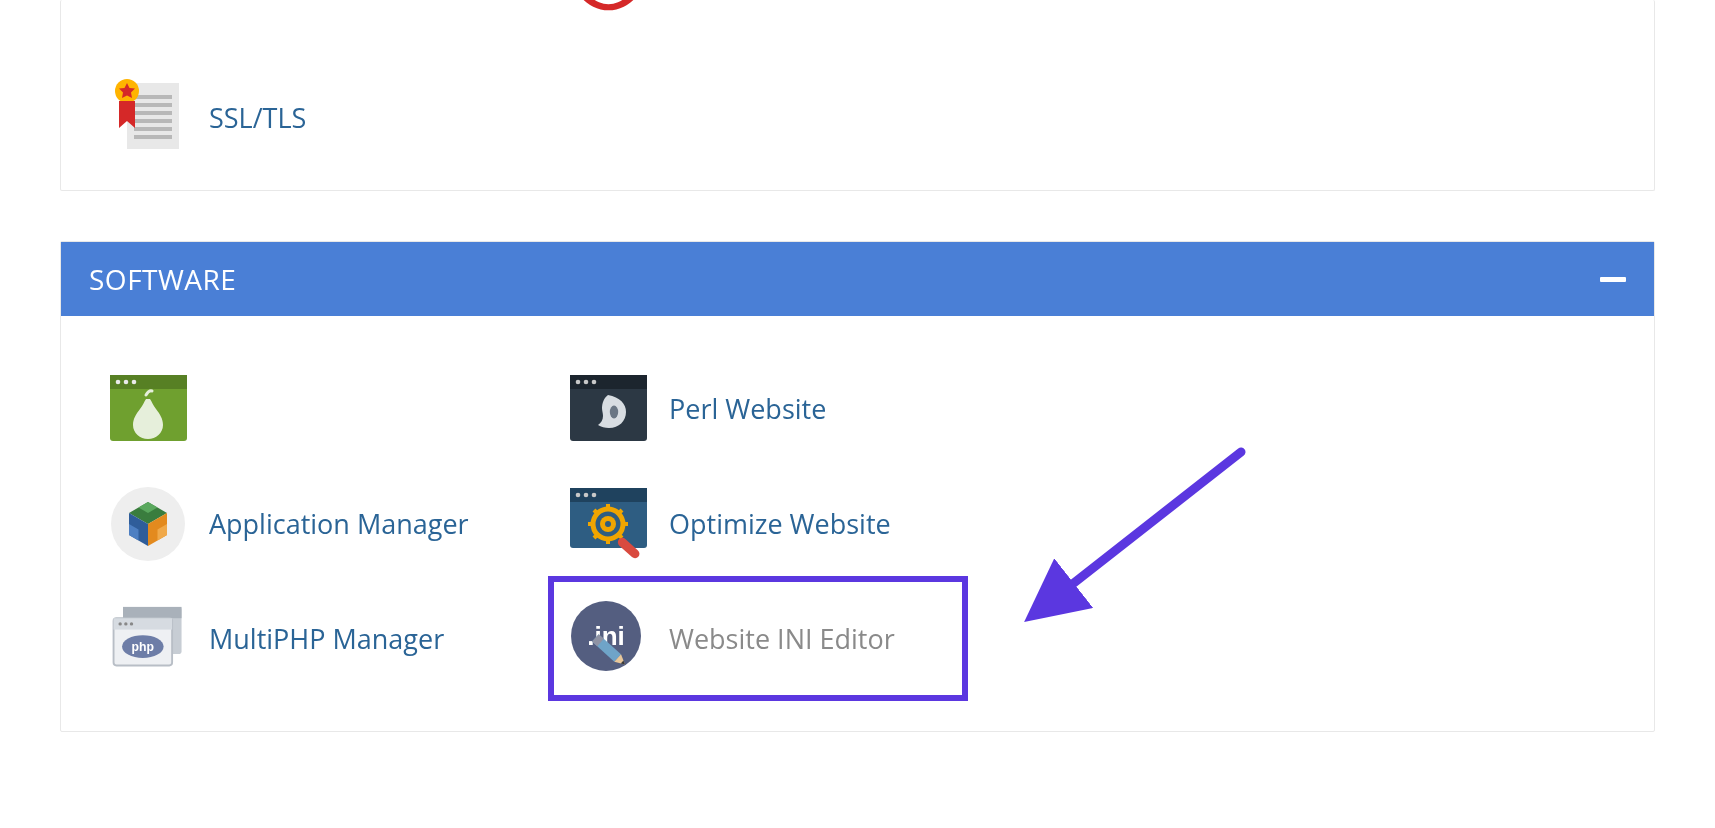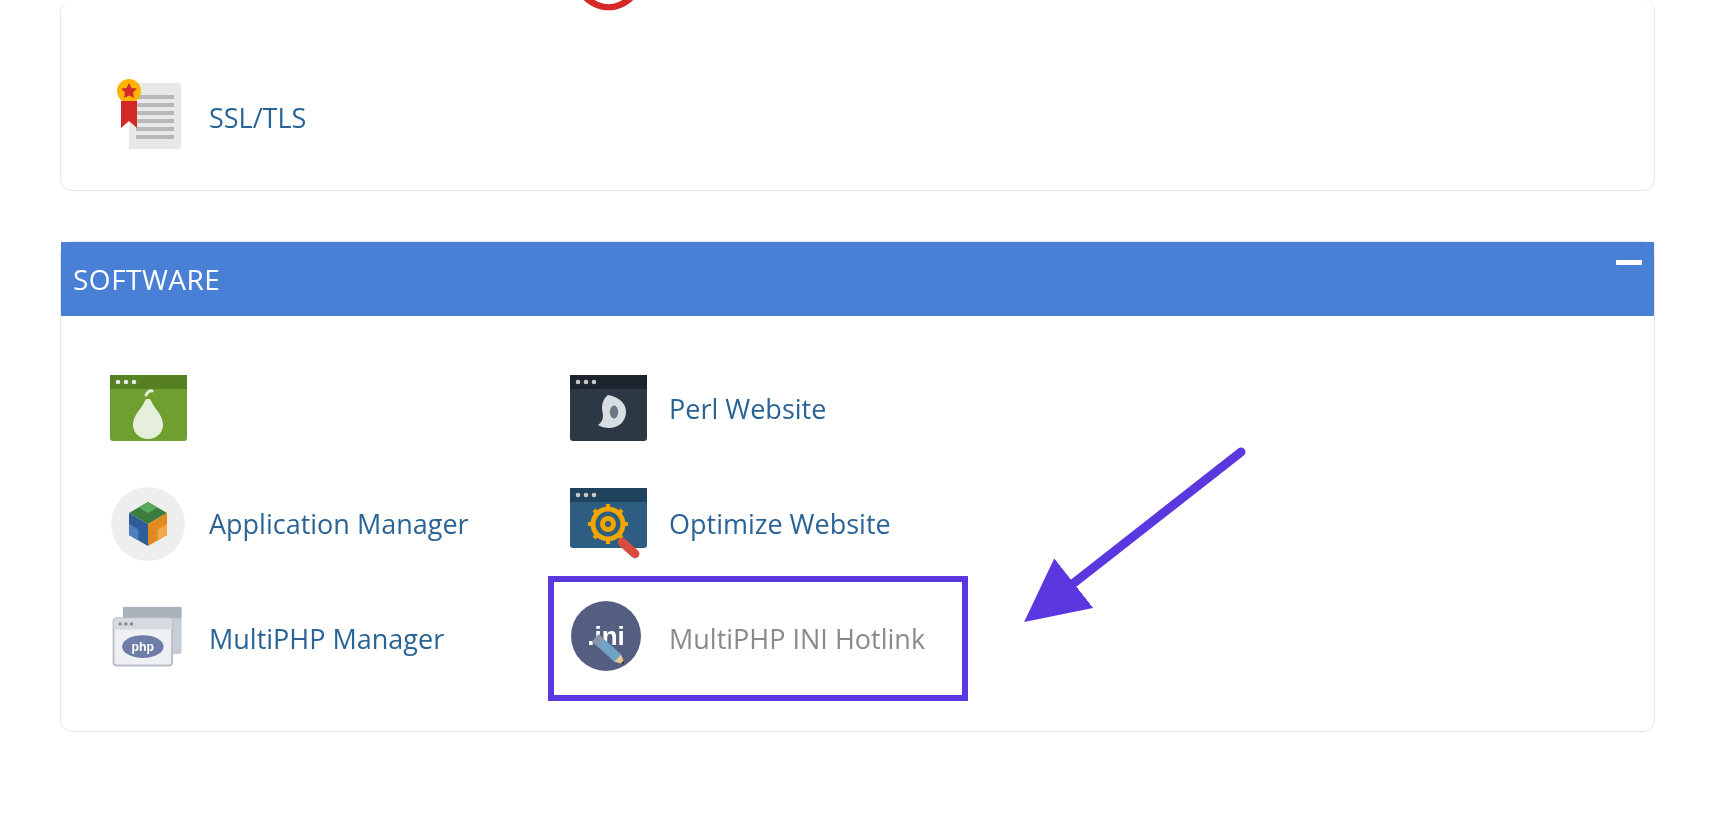--- a/index.html
+++ b/index.html
@@ -6,33 +6,33 @@
     body {
       font-family: -apple-system, BlinkMacSystemFont, "Segoe UI", "Open Sans", Helvetica, Arial, sans-serif;
       background: #fff;
       width: 1715px;
       height: 828px;
       overflow: hidden;
     }
     .panel {
       margin: 0 60px;
       border: 1px solid #e8e8e8;
-      border-radius: 12px;
+      border-radius: 2px;
       background: #fff;
     }
     .panel-top {
       border-top: none;
       padding-bottom: 35px;
     }
     .panel-header {
       background: #4a7fd6;
       color: #fff;
-      padding: 18px 12px;
+      padding: 18px 28px;
       display: flex;
-      align-items: flex-start;
+      align-items: center;
       justify-content: space-between;
       cursor: pointer;
     }
     .panel-header-title {
       font-size: 28px;
       font-weight: 400;
       letter-spacing: 0.5px;
     }
     .panel-collapse {
       width: 26px;
@@ -58,21 +58,21 @@
       display: flex;
       align-items: center;
       gap: 18px;
       position: relative;
     }
     .item-icon {
       width: 85px;
       height: 75px;
       display: flex;
       align-items: center;
-      justify-content: flex-end;
+      justify-content: center;
       flex-shrink: 0;
     }
     .item-label {
       font-size: 27px;
       color: #2a6496;
       cursor: pointer;
     }
     .item-label.muted {
       color: #8a8a8a;
     }
@@ -244,21 +244,21 @@
           <circle cx="40" cy="38" r="35" fill="#545e80"></circle>
           <text x="40" y="47" font-size="26" font-weight="900" fill="#fff" text-anchor="middle" font-family="Arial">.ini</text>
           <g transform="translate(48,58) rotate(-48)">
             <rect x="-4" y="-26" width="10" height="30" fill="#6fa4c8"></rect>
             <rect x="-4" y="-26" width="10" height="7" fill="#8f93a4"></rect>
             <polygon points="-4,4 6,4 1,14" fill="#e8c79a"></polygon>
             <polygon points="-1,10 3,10 1,14" fill="#3a3a3a"></polygon>
           </g>
         </svg>
       </div>
-      <span class="item-label muted">MultiPHP INI Hotlink</span>
+      <span class="item-label muted">Website INI Editor</span>
     </div>
   </div>
 
   <svg class="arrow" width="250" height="200" style="left:960px; top:200px;">
     <defs>
       <marker id="arrhead" markerWidth="7" markerHeight="7" refX="2.5" refY="3.5" orient="auto">
         <polygon points="0 0, 7 3.5, 0 7" fill="#5b37e0"></polygon>
       </marker>
     </defs>
     <line x1="220" y1="10" x2="35" y2="155" stroke="#5b37e0" stroke-width="9" marker-end="url(#arrhead)" stroke-linecap="round"></line>

